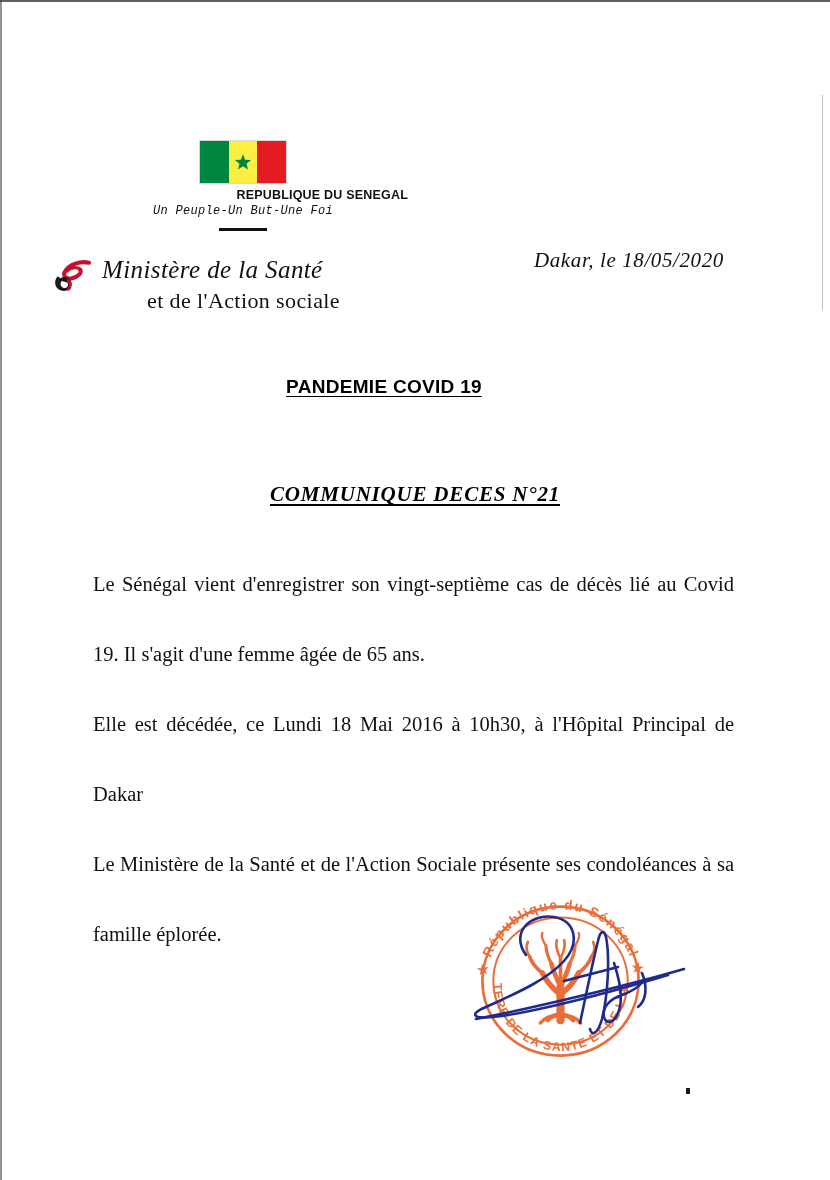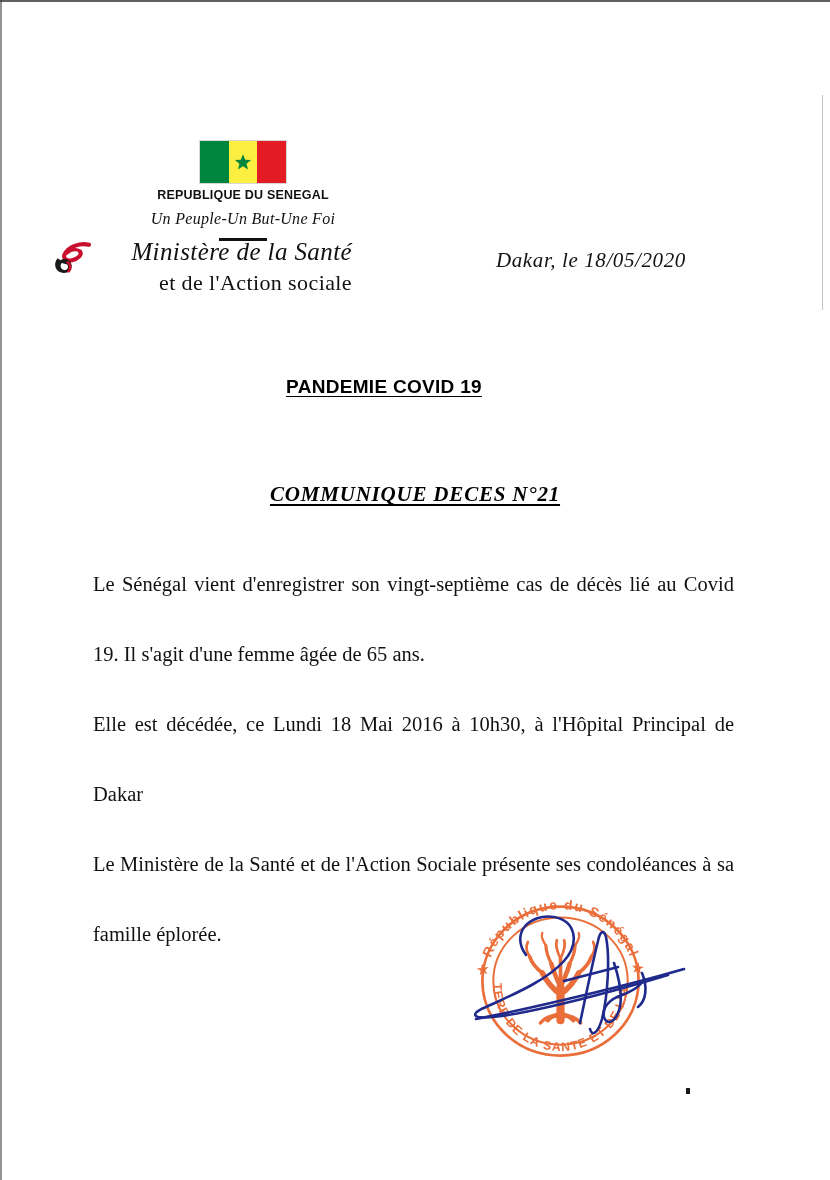--- a/index.html
+++ b/index.html
@@ -76,43 +76,43 @@
   .flag .star svg { display: block; transform: translate(-9px, -9px); }
 
   .republic {
     font-family: "Liberation Sans", sans-serif;
     font-weight: bold;
     font-size: 12.5px;
     letter-spacing: .2px;
     color: #111;
     margin-top: 4px;
     white-space: nowrap;
+    text-align: right;
   }
   .motto {
-    font-family: Liberation Serif, serif;
+    font-family: Liberation Mono, monospace;
     font-style: italic;
-    font-size: 16px;
-    color: #111;
-    margin-top: 8px;
+    font-size: 12px;
+    color: #111;
+    margin-top: 2px;
     white-space: nowrap;
     letter-spacing: .3px;
   }
   .rule {
     width: 48px;
     height: 3px;
     background: #111;
     margin: 10px auto 0 auto;
   }
 
   .ministry-block {
     position: absolute;
     left: 52px;
-    top: 238px;
+    top: 256px;
     width: 300px;
-    text-align: right;
   }
   .caduceus {
     position: absolute;
     left: 0px;
     top: 4px;
     width: 44px;
     height: 34px;
   }
   .ministry-line1 {
     font-family: "Liberation Serif", serif;
@@ -128,21 +128,21 @@
     font-size: 22px;
     color: #111;
     margin-left: 95px;
     margin-top: 4px;
     white-space: nowrap;
     letter-spacing: .4px;
   }
 
   .date-line {
     position: absolute;
-    left: 496px;
+    left: 534px;
     top: 248px;
     font-family: "Liberation Serif", serif;
     font-style: italic;
     font-size: 21px;
     color: #111;
     white-space: nowrap;
     letter-spacing: .6px;
   }
 
   

